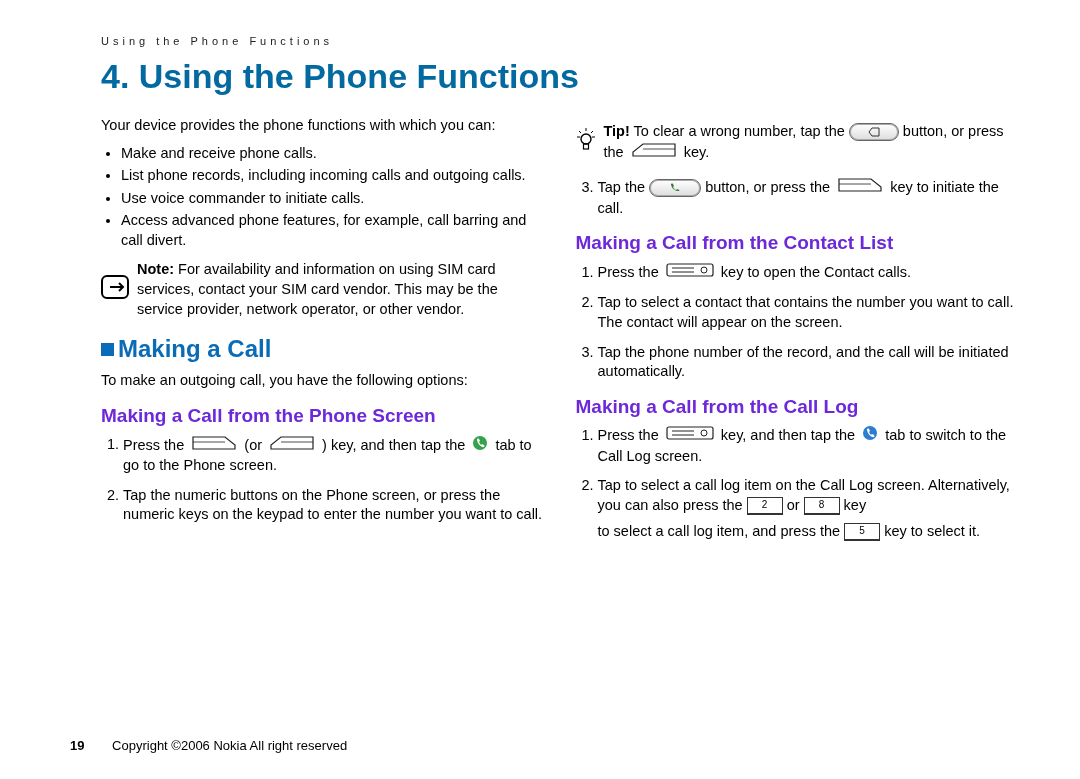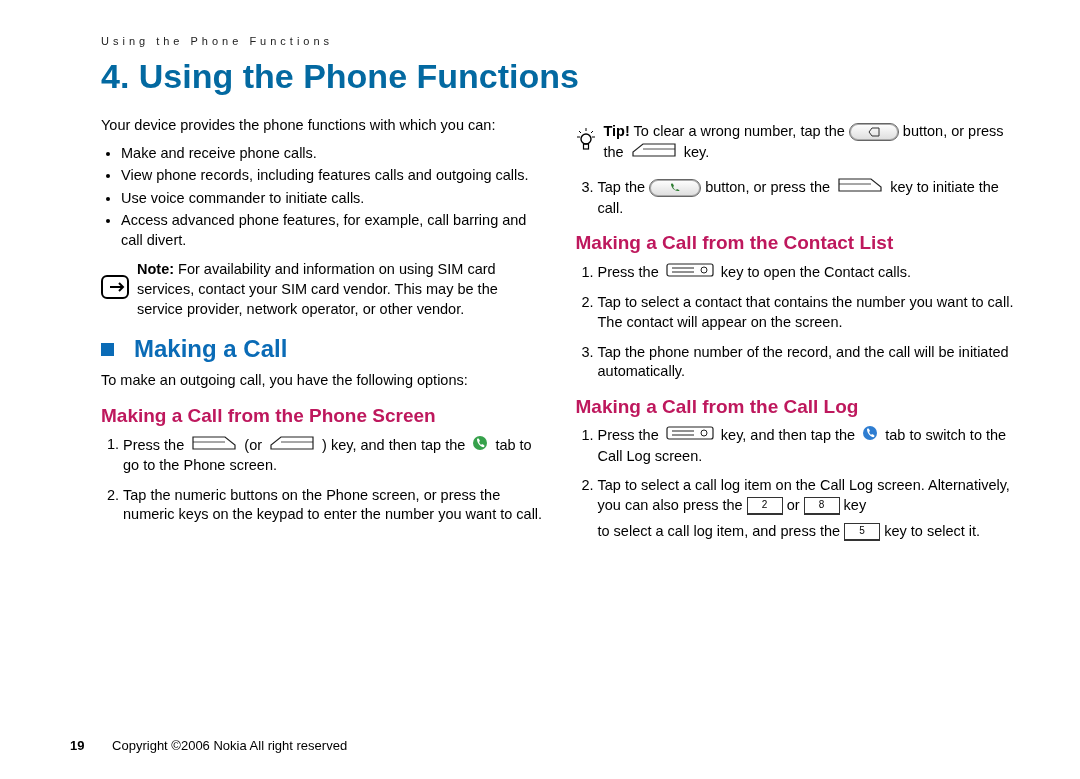--- a/index.html
+++ b/index.html
@@ -55,30 +55,30 @@
   .note-icon {
     flex: 0 0 auto;
   }
   .section-h2 {
     color: #0a6bb6;
     font-size: 24px;
     font-weight: 700;
     margin: 14px 0 6px 0;
     display: flex;
     align-items: center;
-    gap: 20px;
+    gap: 4px;
   }
   .bluesq {
     width: 13px;
     height: 13px;
     background: #0a6bb6;
     display: inline-block;
   }
   .section-h3 {
-    color: #be185d;
+    color: #6d28d9;
     font-size: 19px;
     font-weight: 700;
     margin: 12px 0 6px 0;
   }
   ol.steps {
     margin: 6px 0 10px 0;
     padding-left: 22px;
   }
   ol.steps li {
     margin: 4px 0 10px 0;
@@ -134,21 +134,21 @@
     <span>4.</span>
     <span>Using the Phone Functions</span>
   </div>
 
   <div class="columns">
 
     <div class="col">
       <p>Your device provides the phone functions with which you can:</p>
       <ul class="bullets">
         <li>Make and receive phone calls.</li>
-        <li>View phone records, including features calls and outgoing calls.</li>
+        <li>List phone records, including incoming calls and outgoing calls.</li>
         <li>Use voice commander to initiate calls.</li>
         <li>Access advanced phone features, for example, call barring and call divert.</li>
       </ul>
 
       <div class="note-block">
         <span class="note-icon">
           <svg width="28" height="24" viewBox="0 0 28 24">
             <rect x="1" y="1" width="26" height="22" rx="5" ry="5" fill="none" stroke="#000" stroke-width="2"></rect>
             <path d="M9 12 L22 12" stroke="#000" stroke-width="2" fill="none"></path>
             <path d="M18 8 L22 12 L18 16" stroke="#000" stroke-width="2" fill="none"></path>

